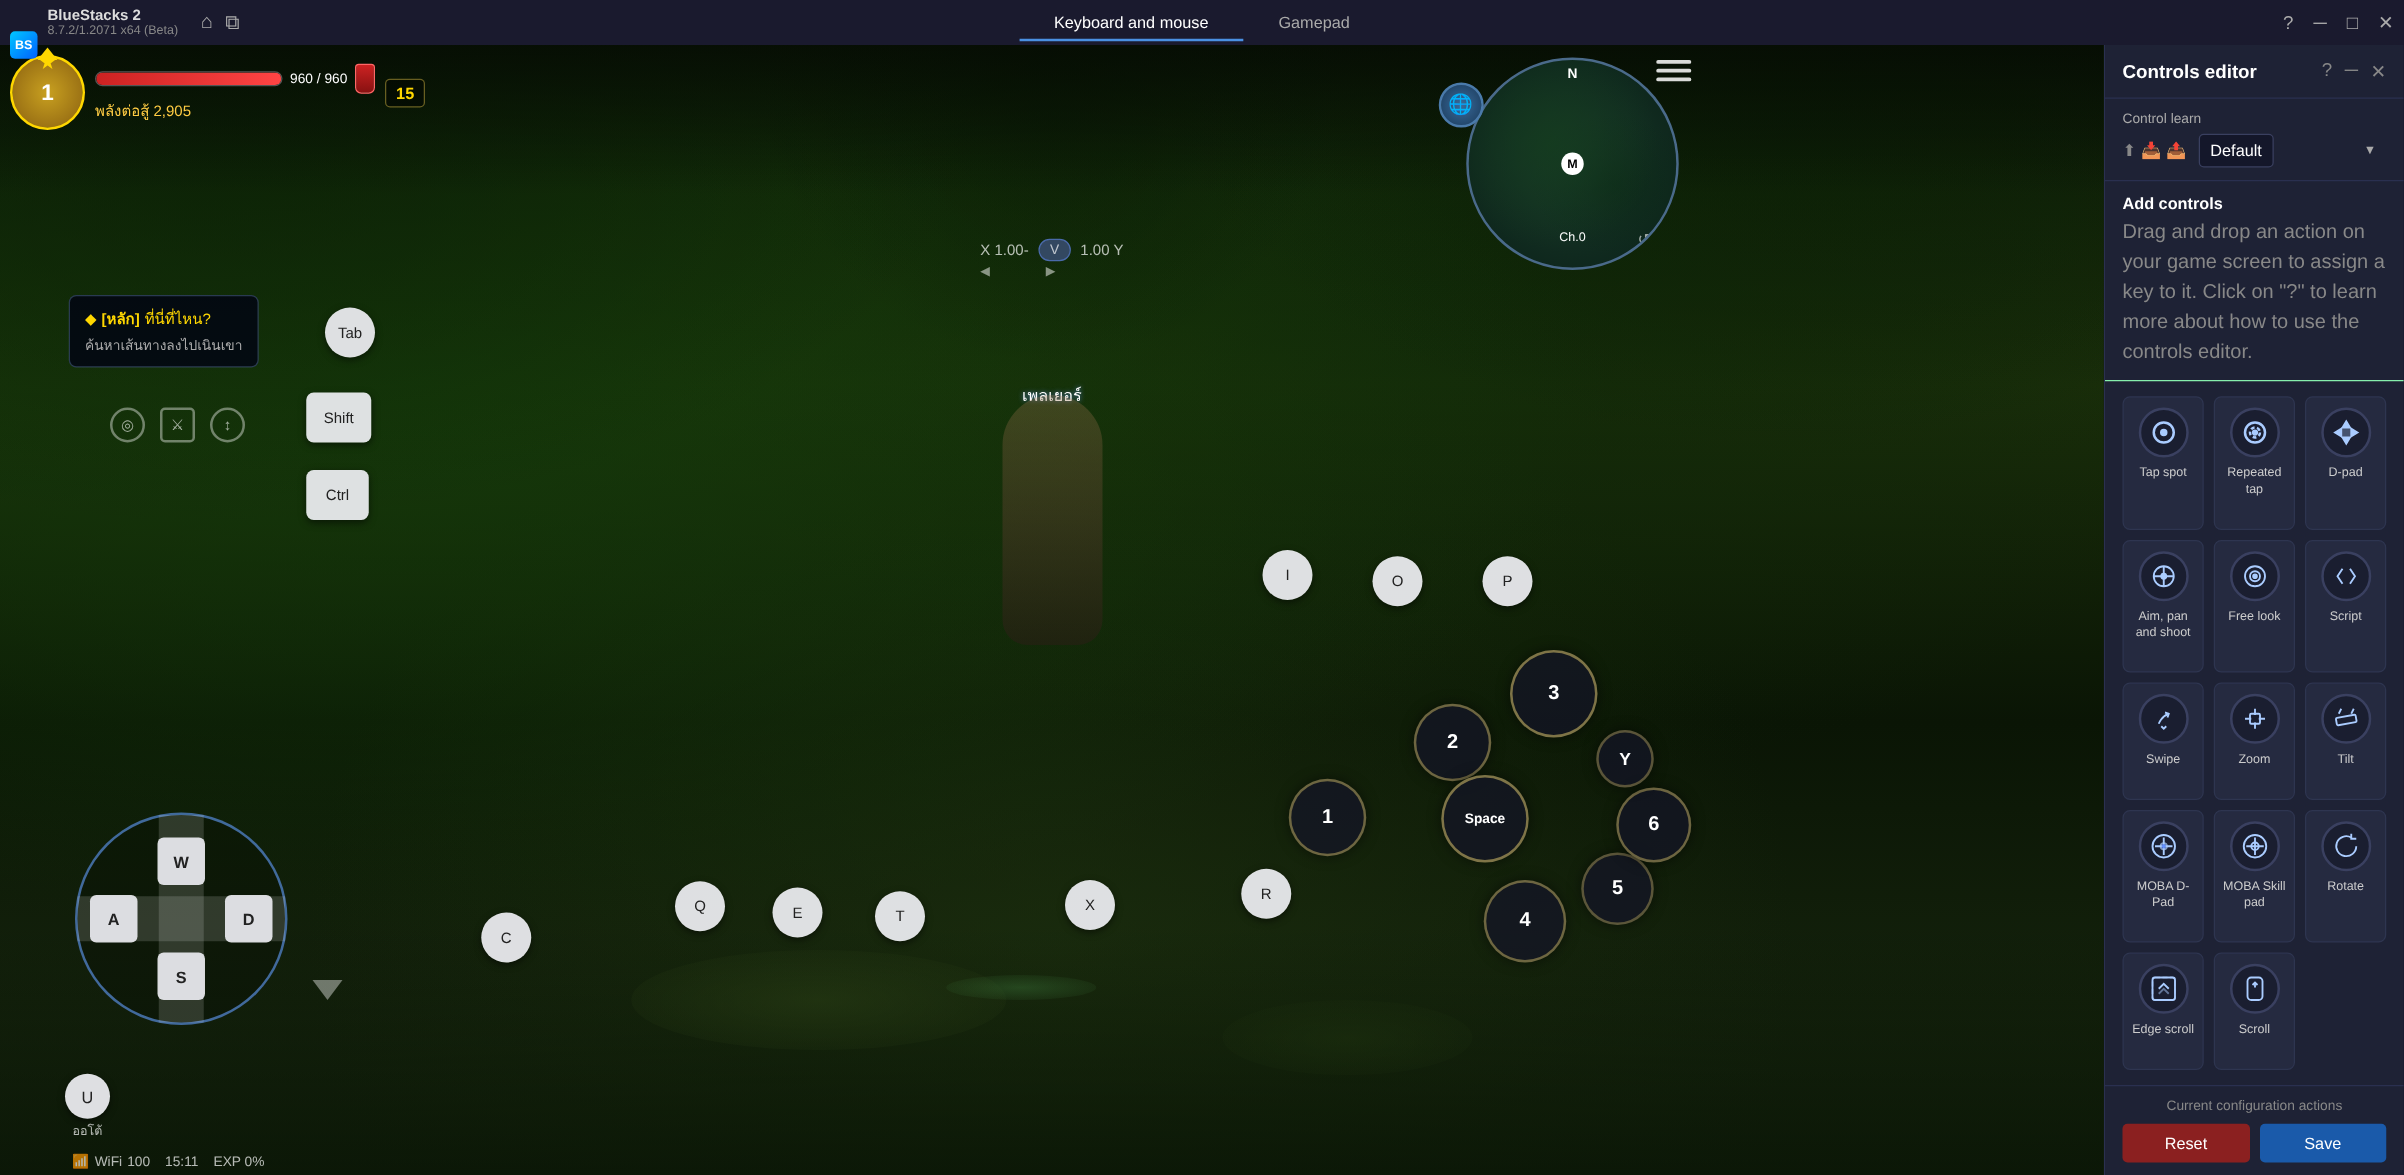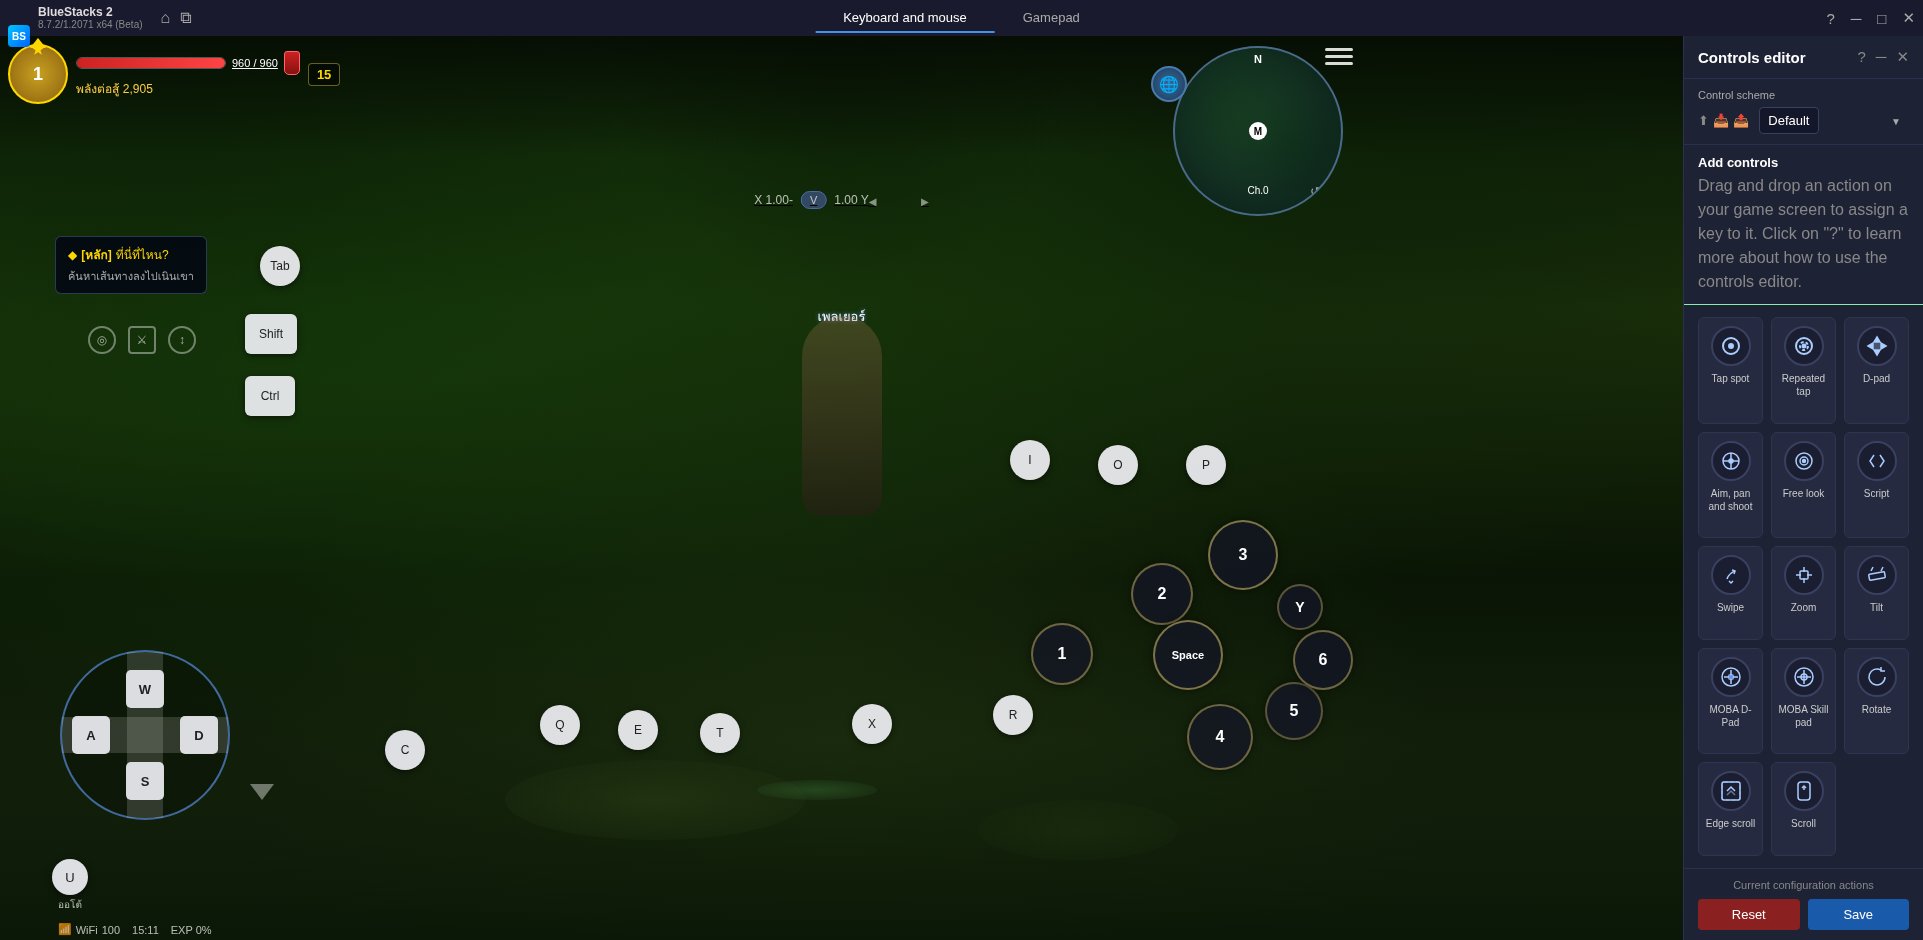--- a/index.html
+++ b/index.html
@@ -162,21 +162,20 @@
       border: 1px solid #555;
     }
     .health-fill {
       height: 100%;
       background: linear-gradient(90deg, #cc2222, #ff4444);
       width: 100%;
     }
     .health-text {
       color: white;
       font-size: 11px;
-      text-decoration: underline;
     }
     .flask-icon {
       width: 16px;
       height: 24px;
       background: linear-gradient(180deg, #cc2222, #881111);
       border-radius: 3px 3px 5px 5px;
       border: 1px solid #ff6666;
     }
 
     
@@ -263,22 +262,21 @@
       margin-top: 3px;
     }
 
     
     .crosshair-area {
       position: absolute;
       top: 155px;
       left: 50%;
       transform: translateX(-50%);
       display: flex;
-      align-items: center;
-      text-decoration: underline;
+      flex-direction: column;
     }
     .coord-row {
       display: flex;
       align-items: center;
       gap: 8px;
       color: rgba(255,255,255,0.7);
       font-size: 12px;
     }
     .coord-v {
       background: rgba(60,80,120,0.8);
@@ -767,21 +765,21 @@
     <div class="panel-header">
       <span class="panel-title">Controls editor</span>
       <div class="panel-header-icons">
         <span style="color:#888;font-size:15px;cursor:pointer">?</span>
         <span style="color:#888;font-size:15px;cursor:pointer">─</span>
         <span style="color:#888;font-size:15px;cursor:pointer">✕</span>
       </div>
     </div>
 
     <div class="control-scheme-section">
-      <div class="section-label">Control scheme</div>
+      <div class="section-label">Control learn</div>
       <div class="scheme-row">
         <div style="display:flex;align-items:center;gap:4px;margin-right:4px">
           <span style="color:#888;font-size:13px;cursor:pointer">⬆</span>
           <span style="color:#888;font-size:13px;cursor:pointer">📥</span>
           <span style="color:#888;font-size:13px;cursor:pointer">📤</span>
         </div>
         <div style="flex:1;position:relative">
           <select class="scheme-select">
             <option>Default</option>
           </select>

